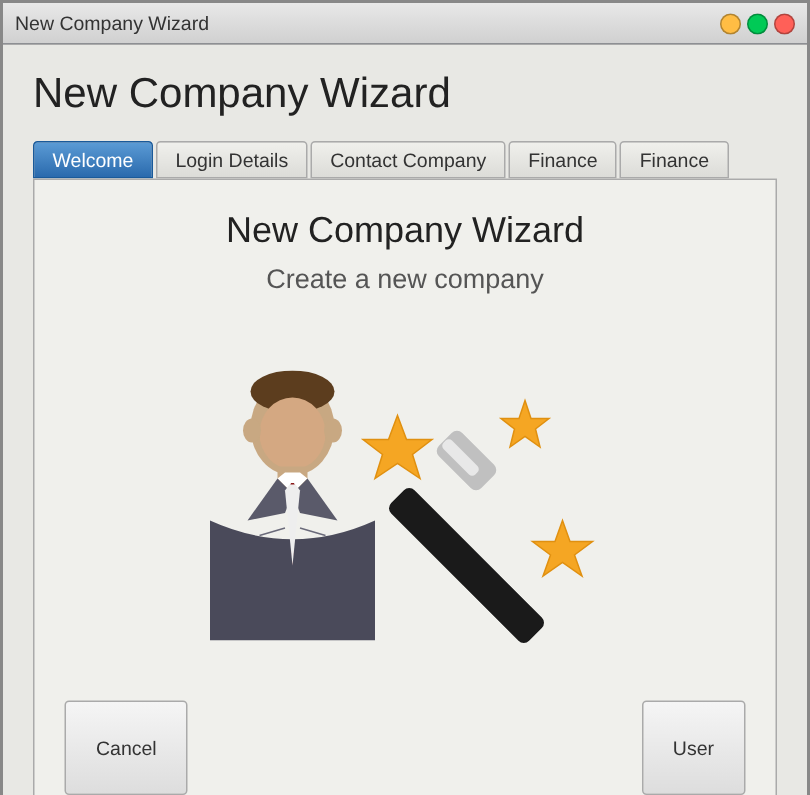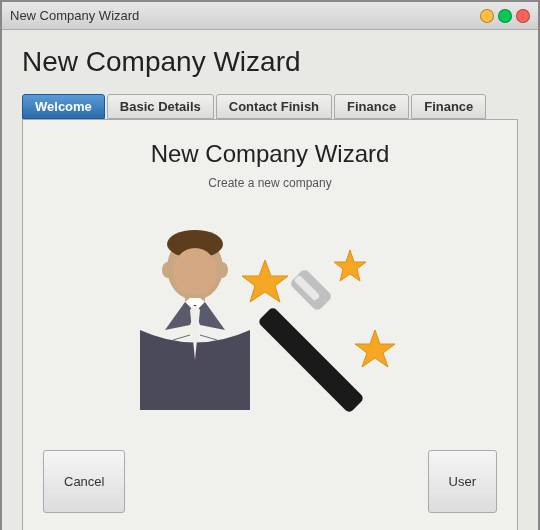--- a/index.html
+++ b/index.html
@@ -57,21 +57,20 @@
       font-size: 28px;
       font-weight: normal;
       color: #222;
       margin-bottom: 16px;
     }
     .tab-bar {
       display: flex;
       gap: 2px;
       margin-bottom: 0;
       flex-shrink: 0;
-      font-weight: bold;
     }
     .tab {
       padding: 4px 12px;
       font-size: 13px;
       border: 1px solid #aaa;
       background: linear-gradient(to bottom, #f0f0ec, #dcdcd8);
       border-radius: 3px 3px 0 0;
       cursor: pointer;
       color: #333;
       user-select: none;
@@ -91,23 +90,23 @@
       padding: 20px;
       position: relative;
     }
     .wizard-title {
       font-size: 24px;
       color: #222;
       font-weight: normal;
       margin-bottom: 8px;
     }
     .wizard-subtitle {
-      font-size: 12px;
+      font-size: 18px;
       color: #555;
-      margin-bottom: 30px;
+      margin-bottom: 40px;
     }
     .illustration {
       width: 300px;
       height: 220px;
       display: flex;
       align-items: center;
       justify-content: center;
       position: relative;
     }
     .button-bar {
@@ -139,22 +138,22 @@
       <div class="tb-btn maximize"></div>
       <div class="tb-btn close"></div>
     </div>
   </div>
 
   <div class="window-content">
     <div class="page-title">New Company Wizard</div>
 
     <div class="tab-bar">
       <div class="tab active">Welcome</div>
-      <div class="tab">Basic Details</div>
-      <div class="tab">Contact Finish</div>
+      <div class="tab">Login Details</div>
+      <div class="tab">Contact Company</div>
       <div class="tab">Finance</div>
       <div class="tab">Finance</div>
     </div>
 
     <div class="main-panel">
       <div class="wizard-title">New Company Wizard</div>
       <div class="wizard-subtitle">Create a new company</div>
 
       <div class="illustration">
 

